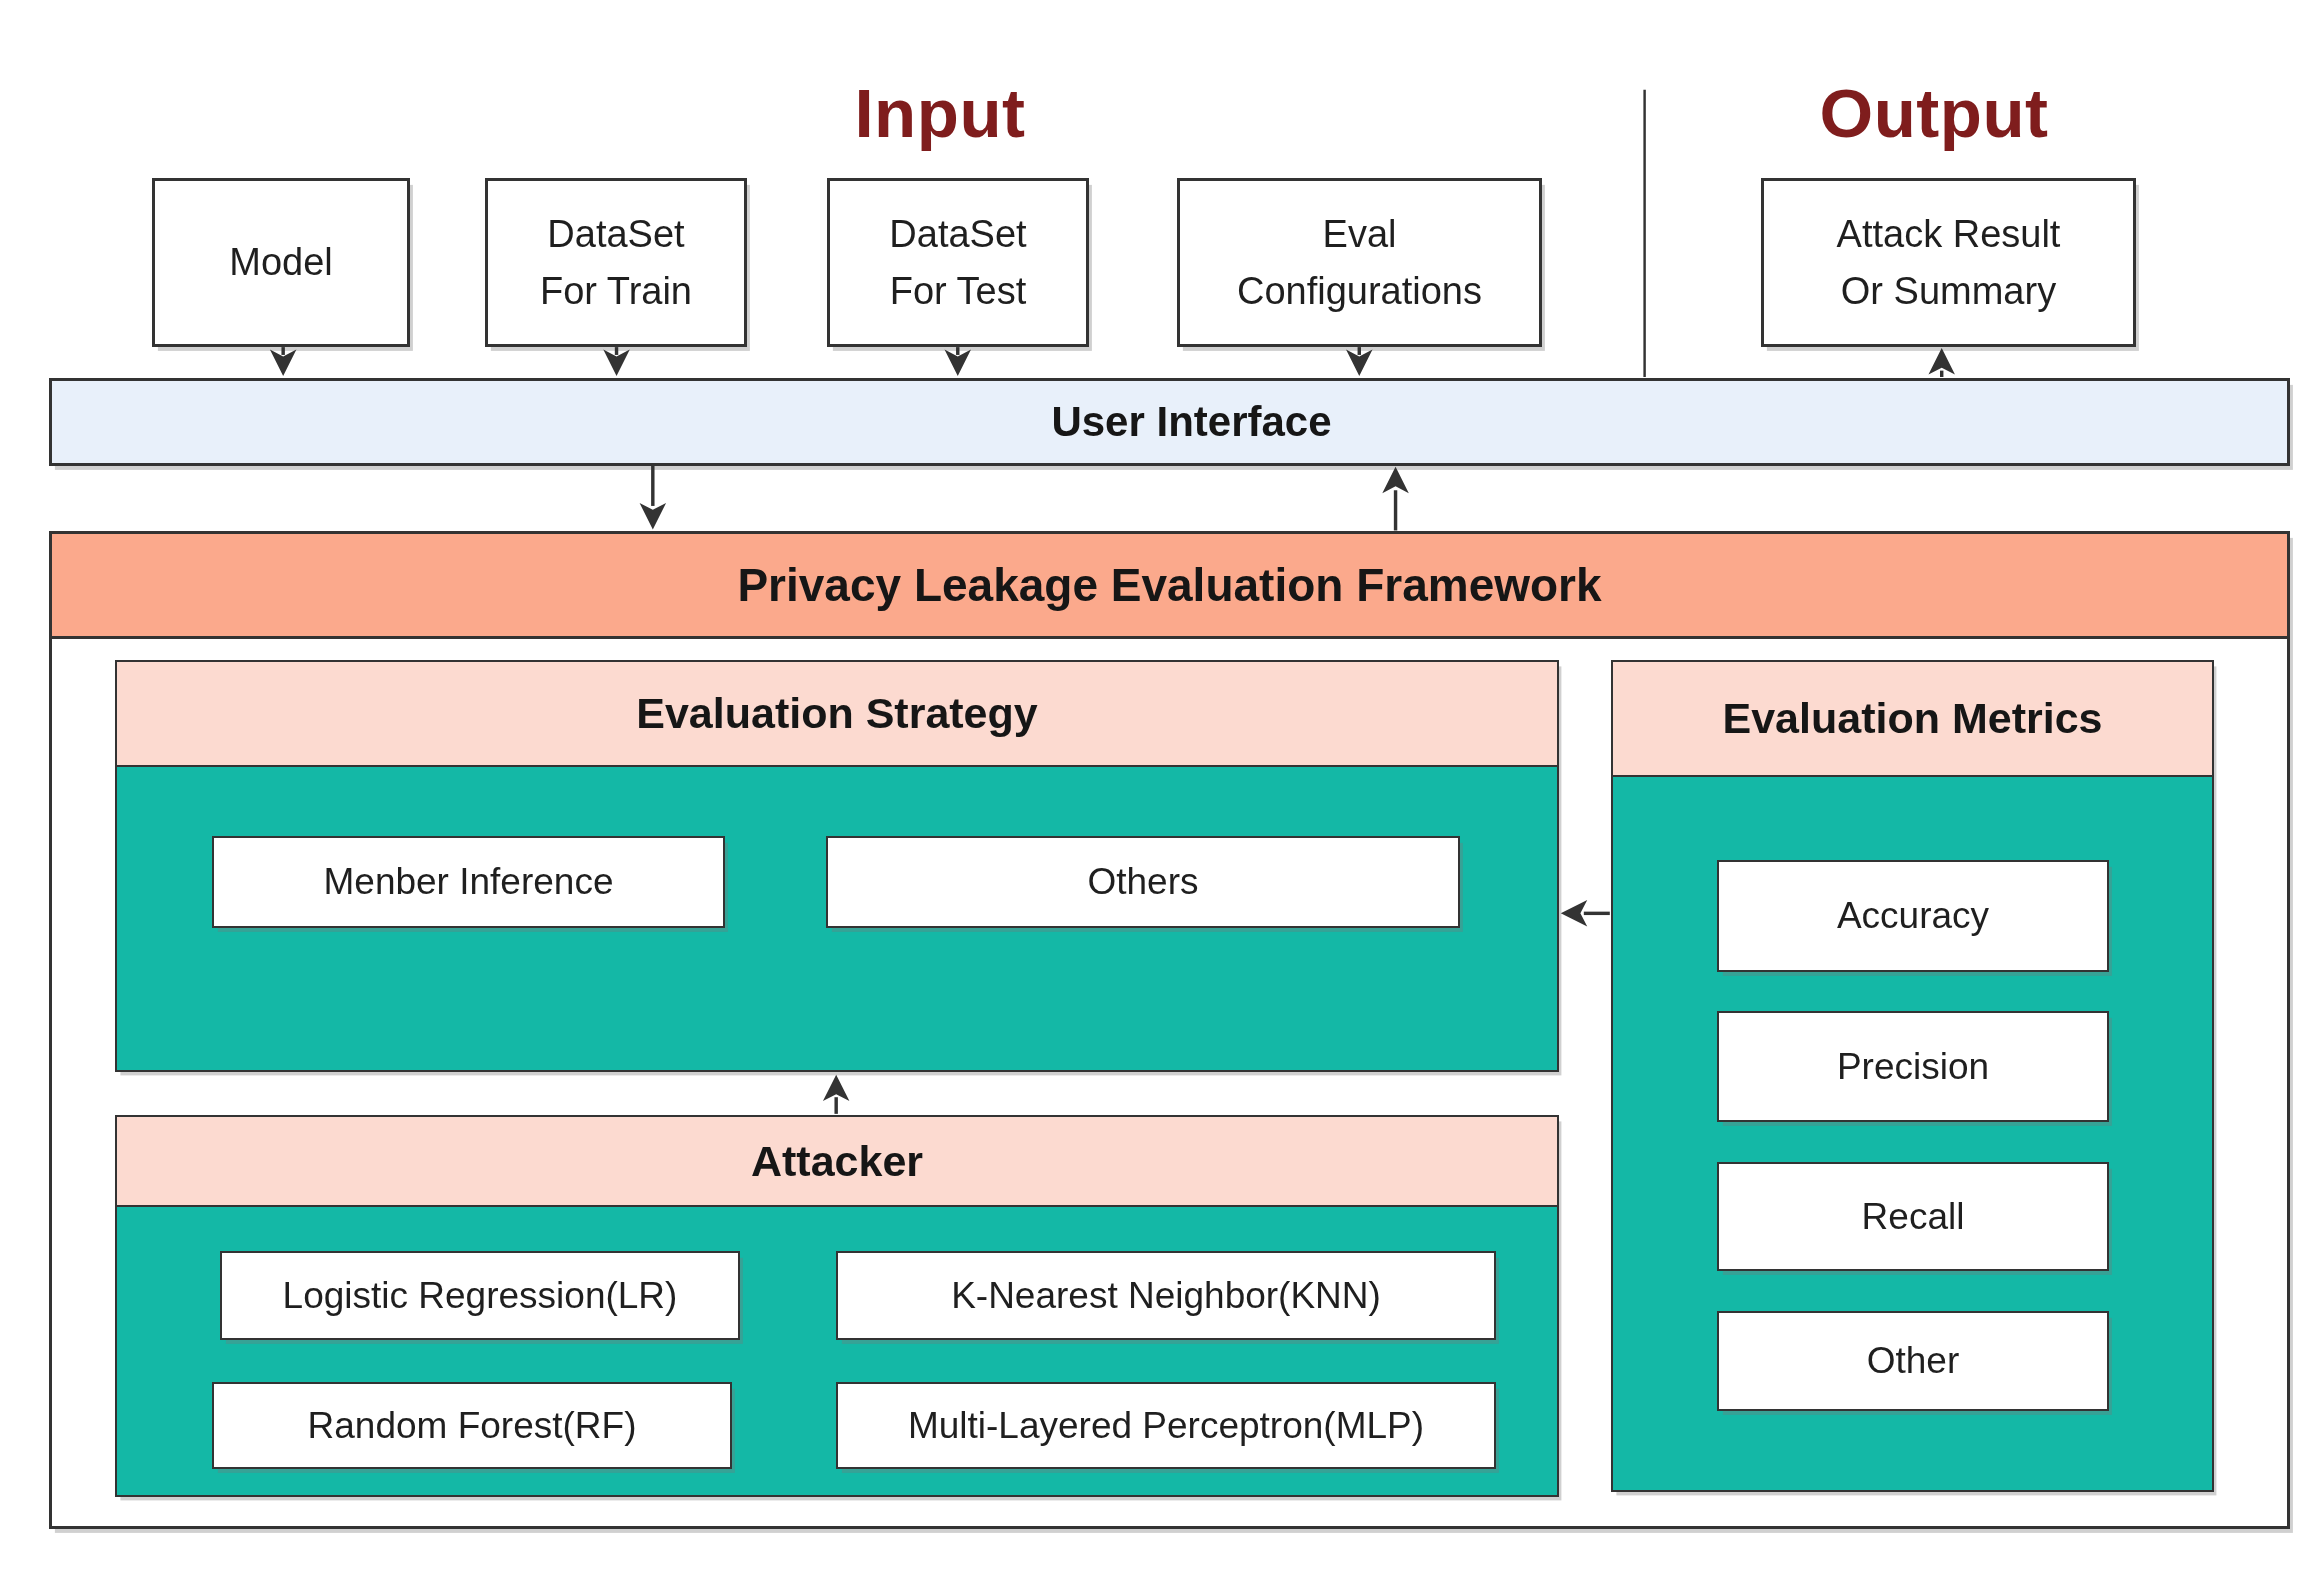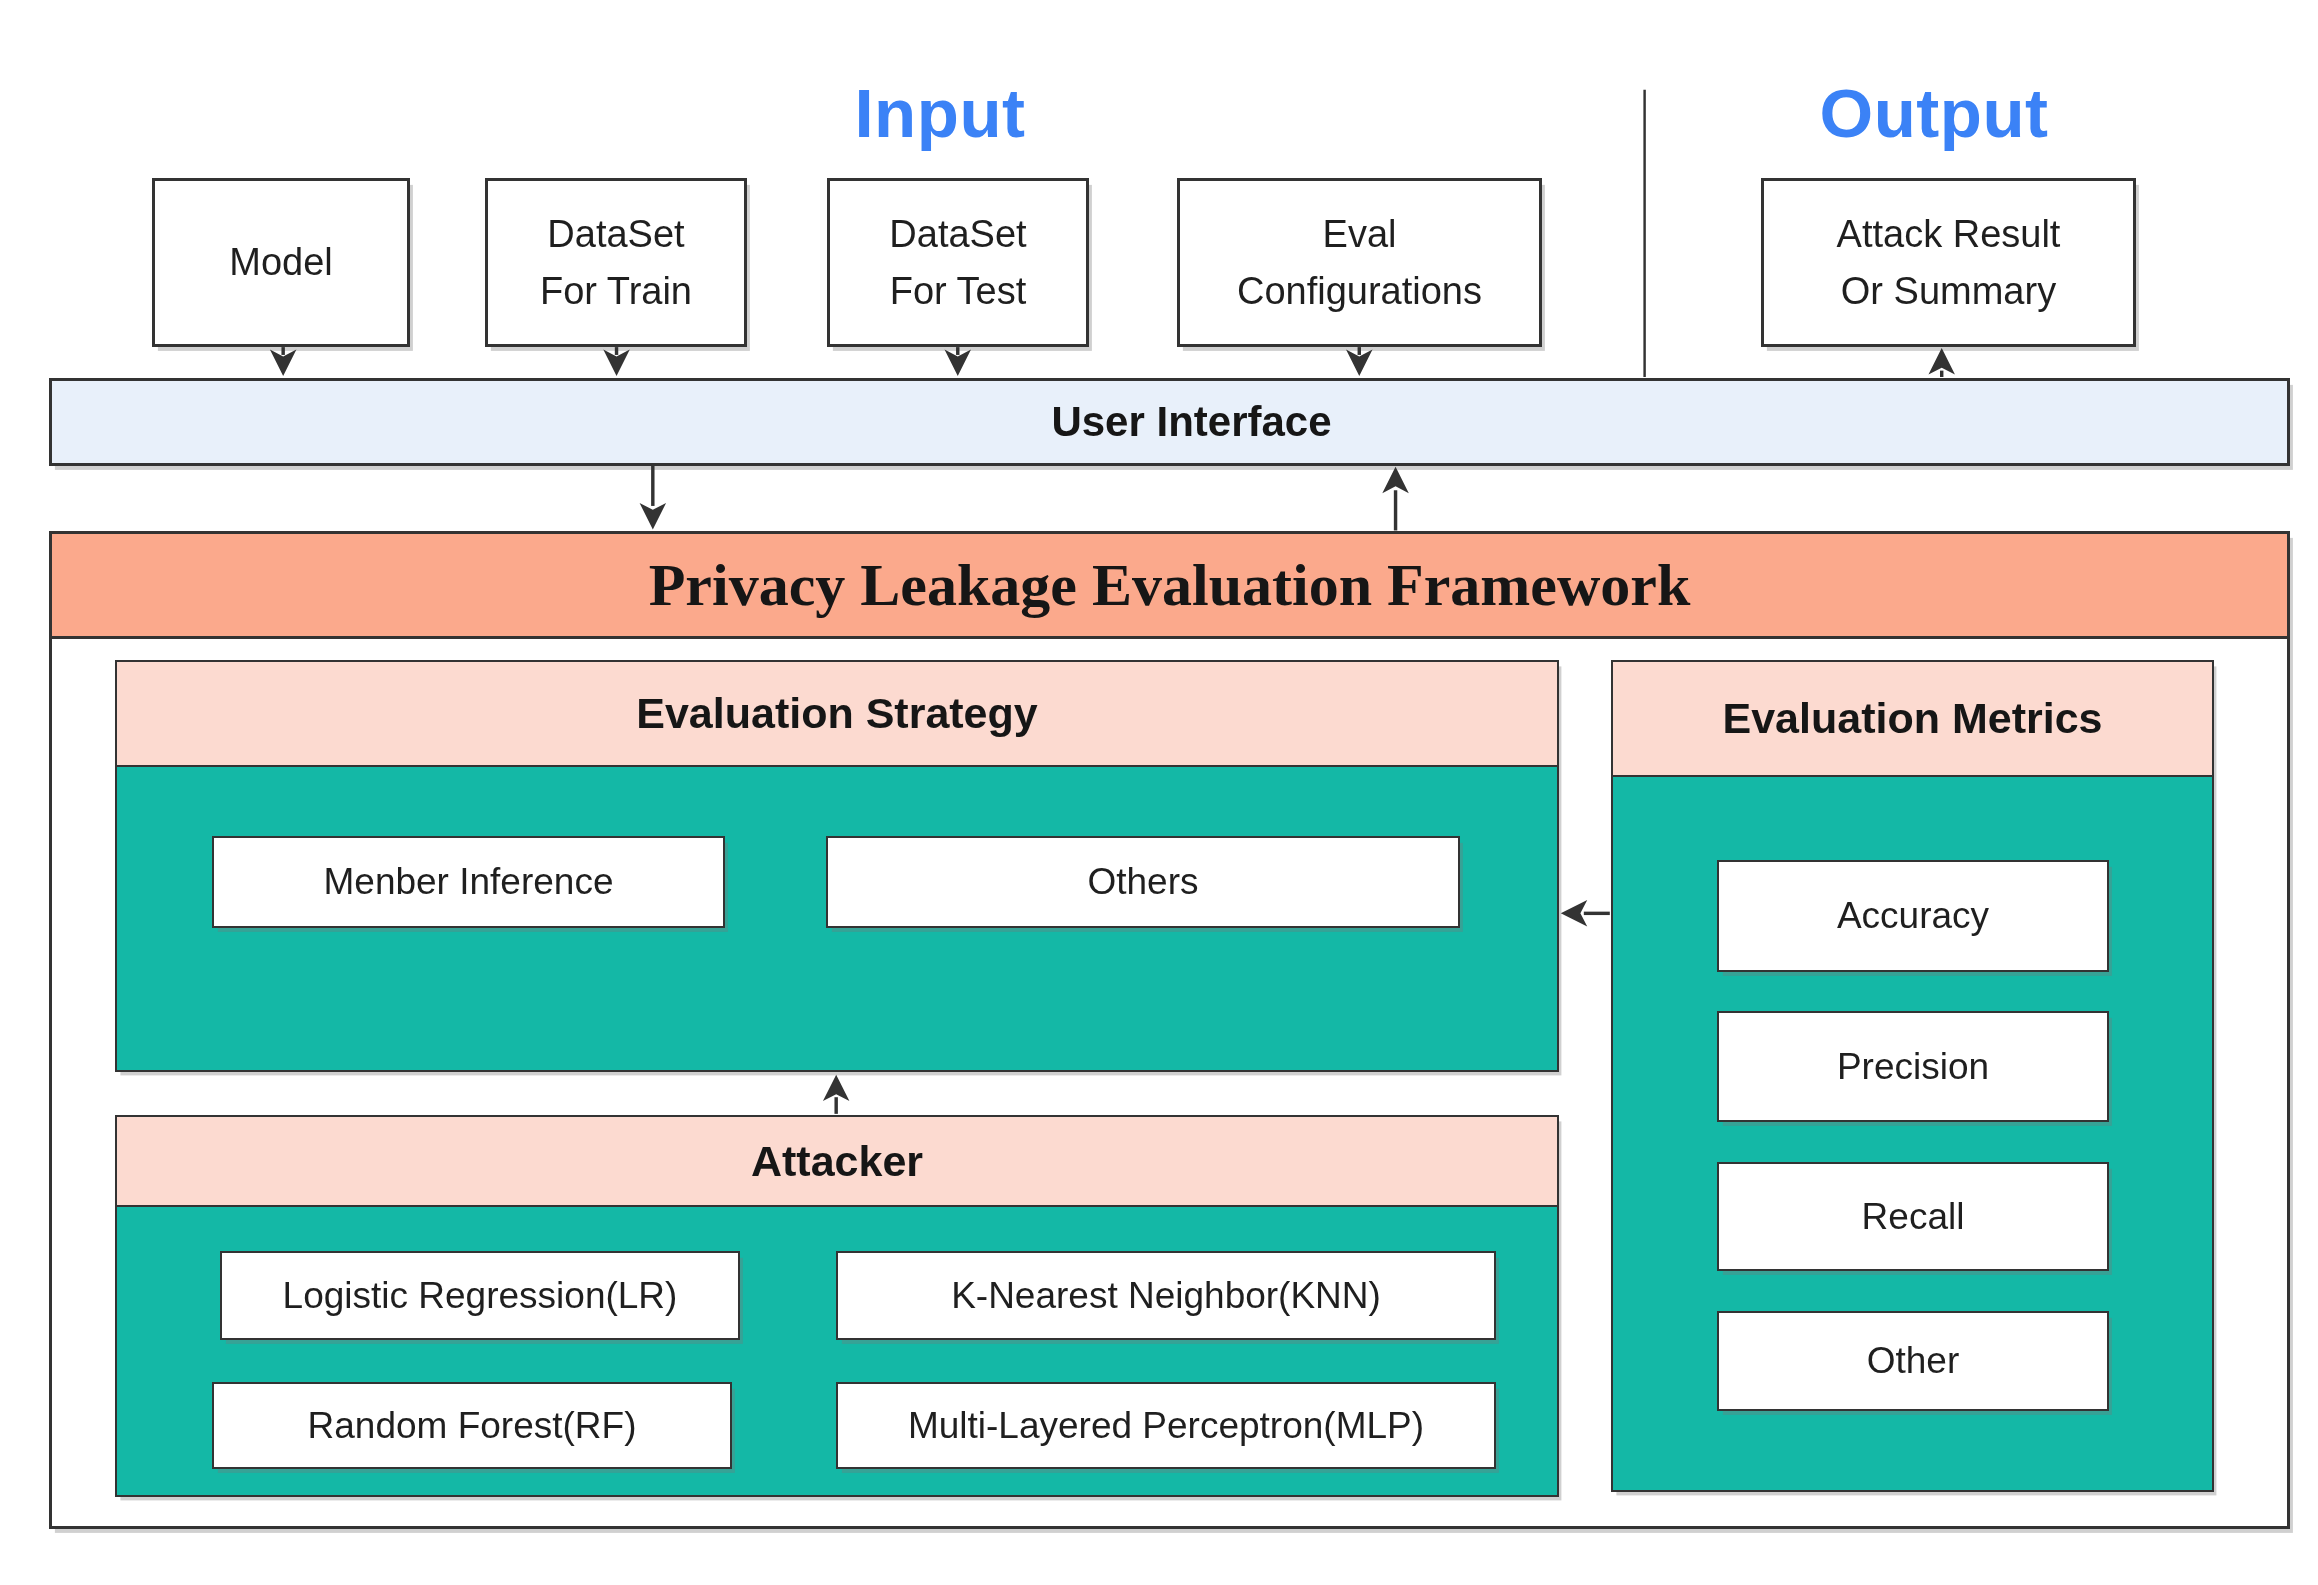--- a/index.html
+++ b/index.html
@@ -9,21 +9,21 @@
     --framework-fill:#FBA98C;
     --section-header-fill:#FCDAD0;
     --arrow:#333333;
   }
   html,body{margin:0;padding:0;background:#ffffff;}
   body{width:2319px;height:1585px;font-family:"Liberation Sans","DejaVu Sans",sans-serif;color:var(--text);}
   .canvas{position:relative;width:2319px;height:1585px;background:#ffffff;overflow:hidden;}
 
   .heading{
     position:absolute;transform:translateX(-50%);
-    font-size:69px;font-weight:bold;color:#3b82f6;letter-spacing:0.5px;white-space:nowrap;
+    font-size:69px;font-weight:bold;color:#7f1d1d;letter-spacing:0.5px;white-space:nowrap;
   }
 
   .box{
     position:absolute;box-sizing:border-box;background:#ffffff;
     border:3.4px solid var(--border);
     display:flex;align-items:center;justify-content:center;text-align:center;
     white-space:pre-line;font-size:38px;line-height:1.5;color:var(--text);
     box-shadow:4.4px 5.4px 0 -1.5px rgba(120,120,120,0.35);
   }
   .small-box{border-width:2.9px;font-size:37px;}
@@ -51,21 +51,21 @@
   }
   .panel-header{
     position:absolute;left:0;right:0;top:0;box-sizing:border-box;
     background:var(--section-header-fill);
     border-bottom:2.9px solid var(--border);
     display:flex;align-items:center;justify-content:center;text-align:center;
     font-weight:bold;font-size:43px;color:#161616;
   }
   #framework-header{
     background:var(--framework-fill);
-    border-bottom-width:3.4px;font-size:60px;font-family:Liberation Serif, serif;
+    border-bottom-width:3.4px;font-size:46px;
   }
 
   #connectors{position:absolute;left:0;top:0;pointer-events:none;}
   #connectors line{stroke:var(--arrow);stroke-width:7;}
   #connectors line.thin{stroke-width:5;}
   #connectors polygon{fill:var(--arrow);stroke:none;}
 </style>
 </head>
 <body>
 

